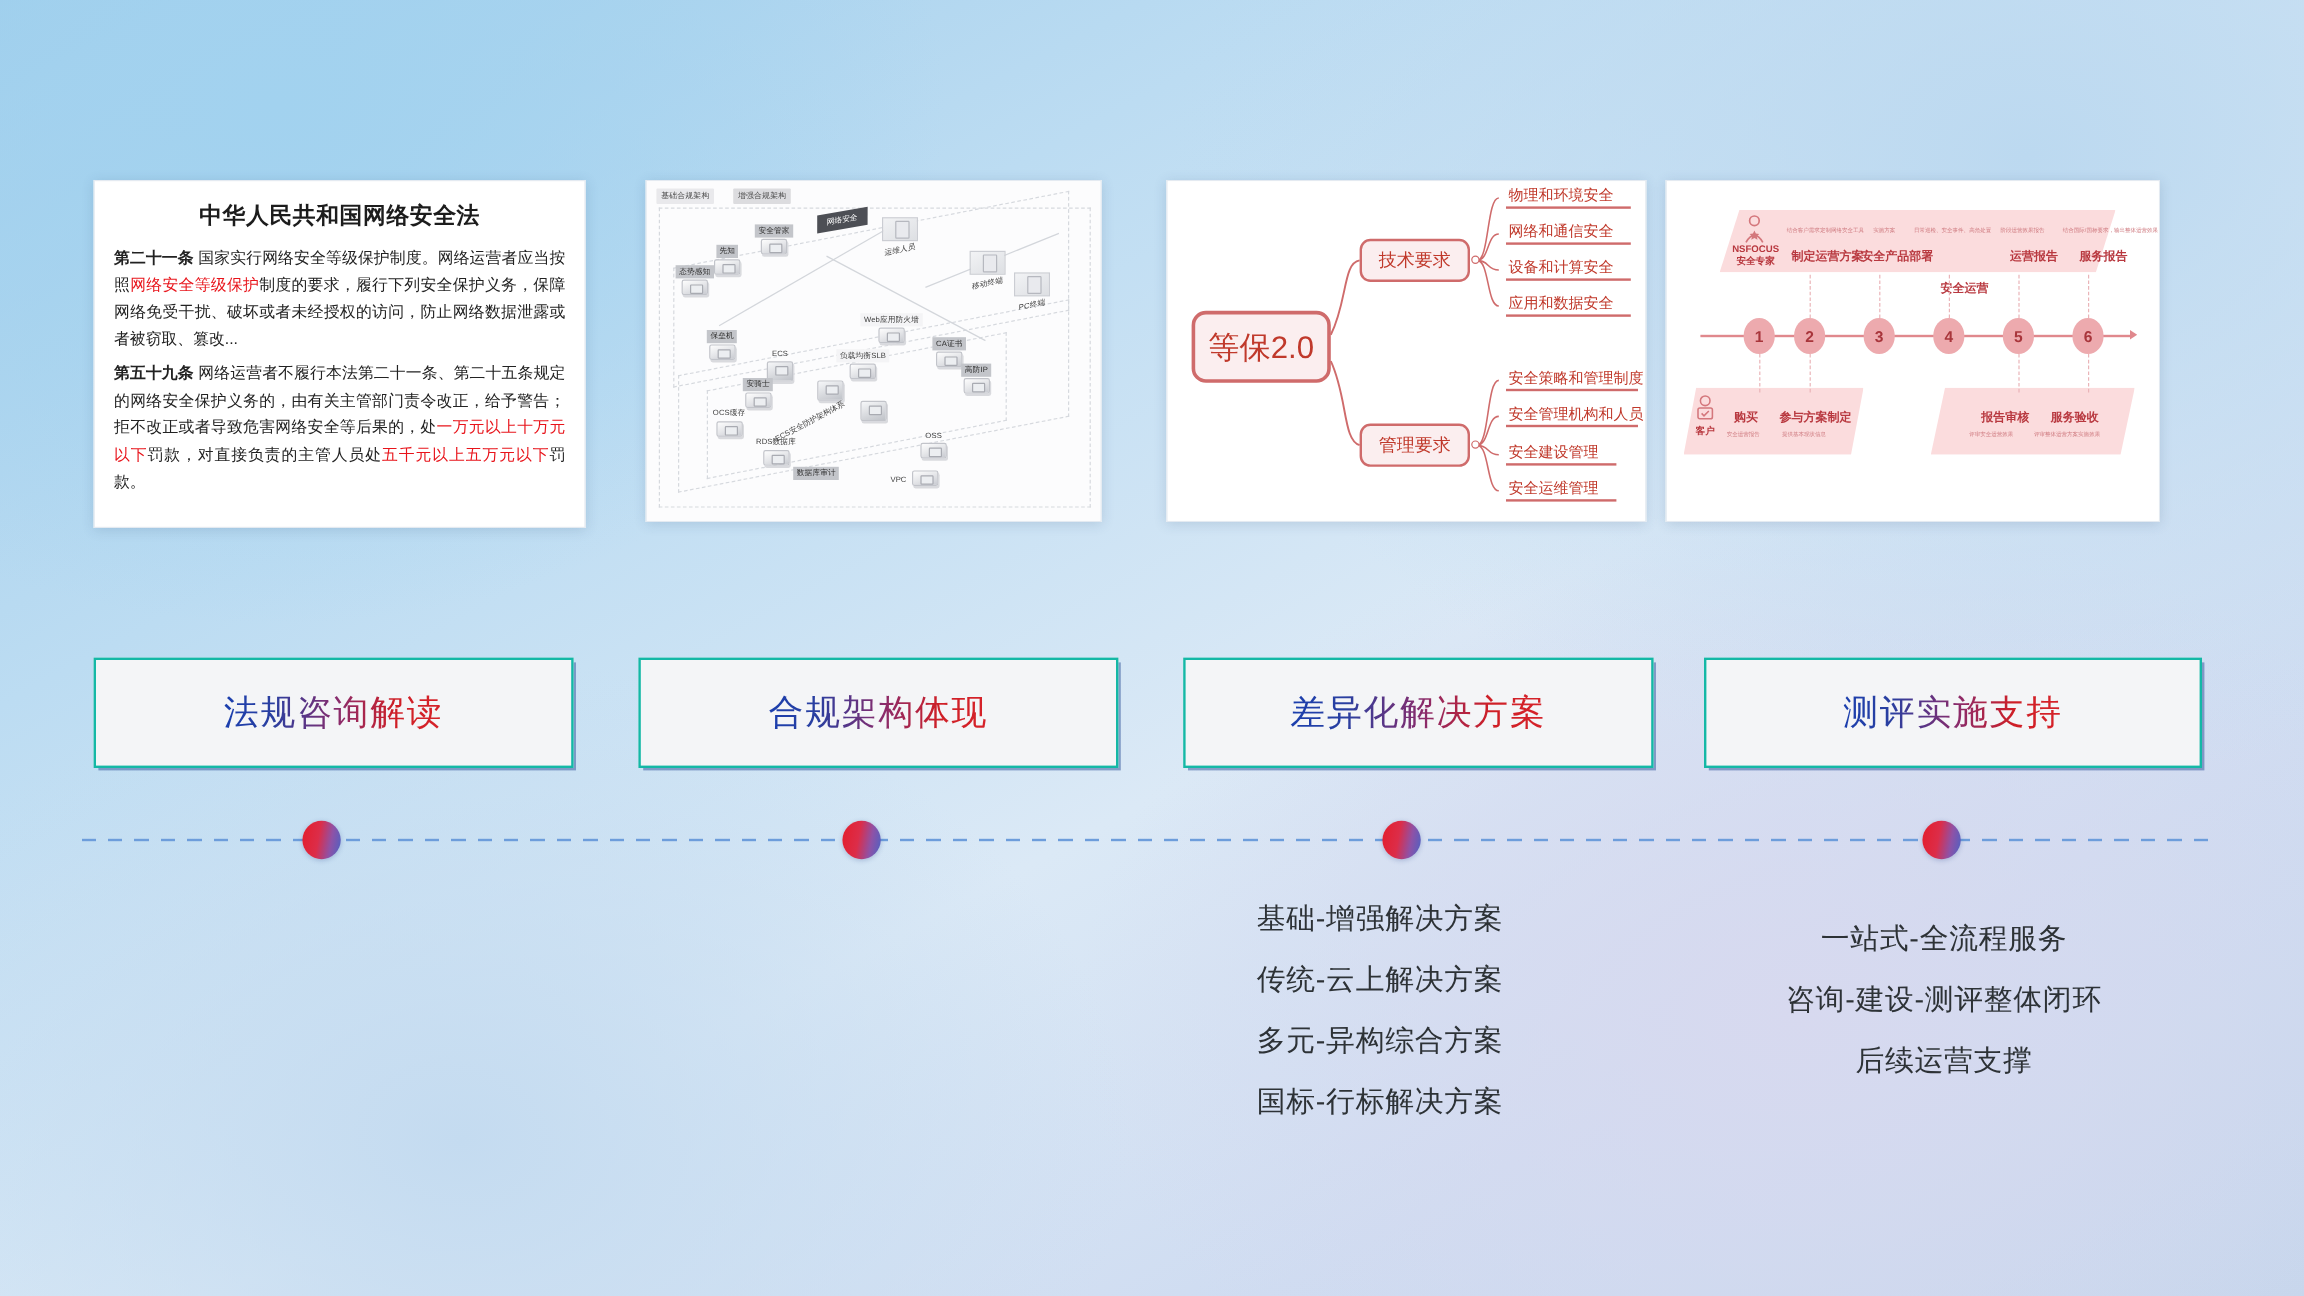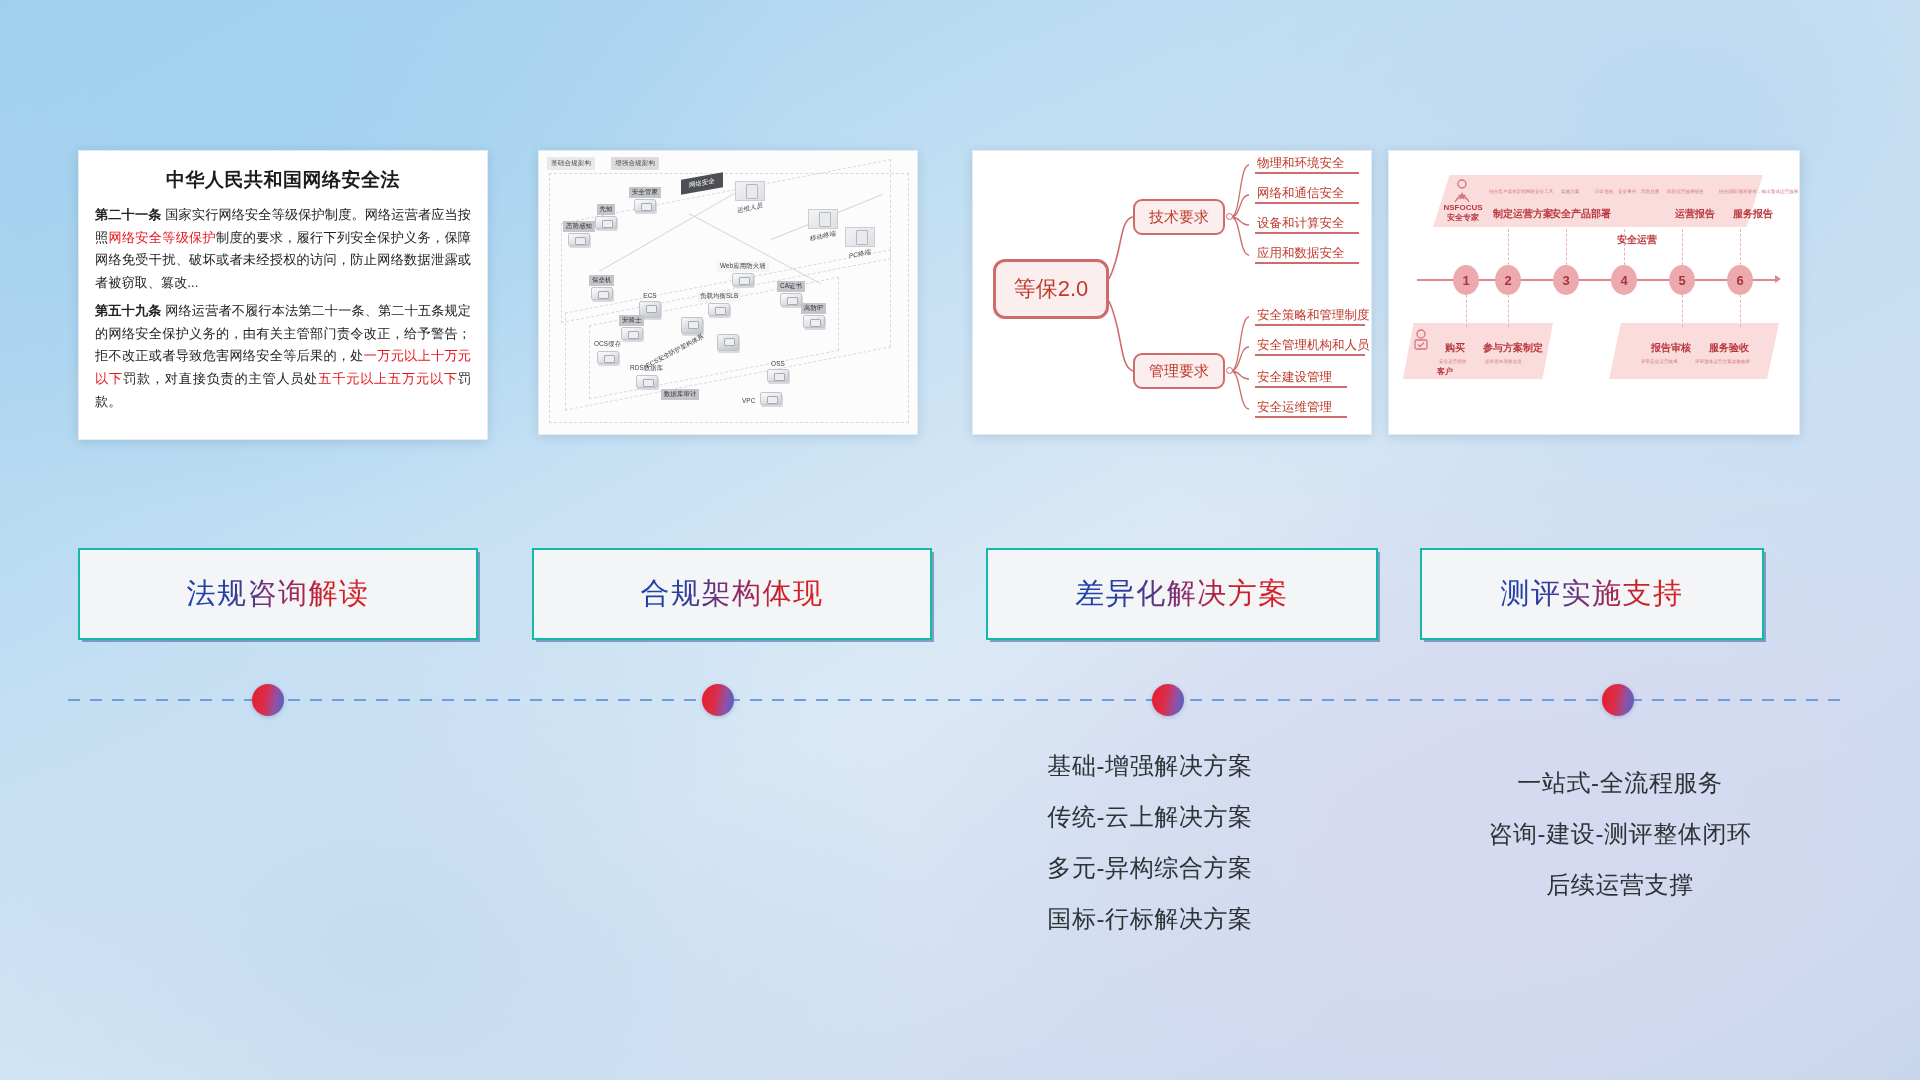--- a/index.html
+++ b/index.html
@@ -55,21 +55,21 @@
      border:1px solid #cbcdd3; position:relative; }
   .plat::before { content:""; position:absolute; left:10px; top:2px; width:10px; height:13px;
      background:#e9eaee; border:1px solid #b6b8bf; border-radius:1px; }
   .arch .ln { position:absolute; background:#d3d6db; height:1px; transform-origin:0 0; }
   .arch .txt { position:absolute; font-size:6.4px; color:#3d3d3d; white-space:nowrap; }
 
   
   .mind { position:relative; width:100%; height:100%; background:#fff; }
   .mbox { position:absolute; border:2px solid #cf6b6b; background:#fbeeef; border-radius:9px;
      display:flex; align-items:center; justify-content:center; color:#c0392b; white-space:nowrap; }
-  .mbox.root { left:20px; top:108px; width:116px; height:60px; font-size:22px; border-width:3px; border-radius:12px; }
+  .mbox.root { left:20px; top:108px; width:116px; height:60px; font-size:26px; border-width:3px; border-radius:12px; }
   .mbox.br { width:92px; height:36px; font-size:15px; }
   .mleaf { position:absolute; font-size:12.5px; color:#c0392b; white-space:nowrap; }
   .mline { position:absolute; background:#cf6b6b; height:2px; }
   .mdot { position:absolute; width:7px; height:7px; border:1.5px solid #cf6b6b; border-radius:50%; background:#fff; }
 
   
   .tl { position:relative; width:100%; height:100%; background:#fff; }
   .band { position:absolute; background:#fbdcdd; }
   .band.top { left:44px; top:24px; width:330px; height:52px;
       clip-path:polygon(5% 0,100% 0,95% 100%,0 100%); }
@@ -93,21 +93,21 @@
   .titles { position:absolute; left:0; top:548px; width:1920px; height:100px; }
   .tbox { position:absolute; top:0; height:92px; background:#f4f5f7;
      border:2px solid #14b8a6; display:flex; align-items:center; justify-content:center;
      box-shadow:3px 3px 0 -1px rgba(60,95,160,.55); }
   .tbox span { font-size:29px; font-weight:500; letter-spacing:1.5px;
      background:linear-gradient(90deg,#1b3fae 0%,#2a3fa0 22%,#8a2b6b 52%,#cf1f26 78%,#d6232a 100%);
      -webkit-background-clip:text; background-clip:text; color:transparent; }
   .tbox.t1 { left:78px;  width:400px; }
   .tbox.t2 { left:532px; width:400px; }
   .tbox.t3 { left:986px; width:392px;font-family:Liberation Mono, monospace; }
-  .tbox.t4 { left:1420px;width:344px;text-align:right; }
+  .tbox.t4 { left:1420px;width:415px;text-align:right; }
 
   
   .tline { position:absolute; left:68px; top:699px; width:1782px; height:2px;
      background:repeating-linear-gradient(90deg,#6d9ddb 0 12px,transparent 12px 22px); }
   .tdot { position:absolute; top:684px; width:32px; height:32px; border-radius:50%;
      background:linear-gradient(100deg,#e41d2b 0%,#dc2d49 42%,#8e52a7 72%,#4a63c4 100%);
      box-shadow:0 1px 4px rgba(40,70,140,.28); }
   .tdot.d1{left:252px;} .tdot.d2{left:702px;} .tdot.d3{left:1152px;} .tdot.d4{left:1602px;}
 
   
@@ -314,21 +314,21 @@
         <div class="dash" style="left:293px;top:78px;height:36px;"></div>
         <div class="dash" style="left:293px;top:144px;height:32px;"></div>
         <div class="dash" style="left:351px;top:78px;height:36px;"></div>
         <div class="dash" style="left:351px;top:144px;height:32px;"></div>
 
         <svg class="pico" style="left:22px;top:178px;width:20px;height:24px;" viewBox="0 0 20 24">
           <circle cx="10" cy="5" r="4" fill="none" stroke="#d4777c" stroke-width="1.3"></circle>
           <rect x="4" y="11" width="12" height="9" rx="1.5" fill="none" stroke="#d4777c" stroke-width="1.3"></rect>
           <path d="M7 15.5 l2 2 4-4" fill="none" stroke="#d4777c" stroke-width="1.3"></path>
         </svg>
-        <div class="brand" style="left:20px;top:216px;width:24px;font-size:8px;margin-left:24px;">客户</div>
+        <div class="brand" style="left:20px;top:204px;width:24px;font-size:8px;">客户</div>
 
         <div class="big" style="left:56px;top:190px;">购买</div>
         <div class="sml" style="left:50px;top:208px;">安全运营报告</div>
         <div class="big" style="left:94px;top:190px;">参与方案制定</div>
         <div class="sml" style="left:96px;top:208px;">提供基本现状信息</div>
         <div class="big" style="left:262px;top:190px;">报告审核</div>
         <div class="sml" style="left:252px;top:208px;">评审安全运营效果</div>
         <div class="big" style="left:320px;top:190px;">服务验收</div>
         <div class="sml" style="left:306px;top:208px;">评审整体运营方案实施效果</div>
       </div>

